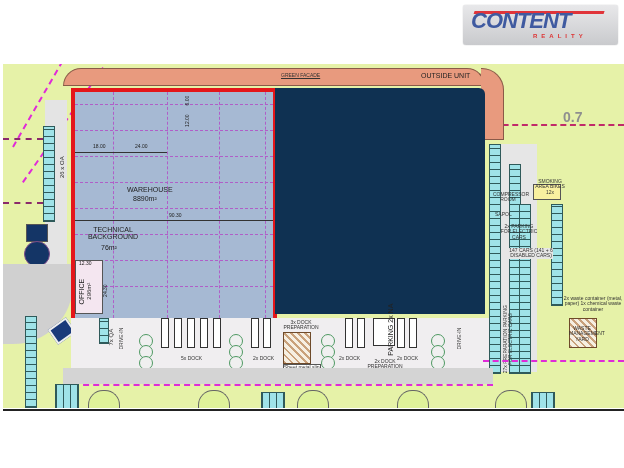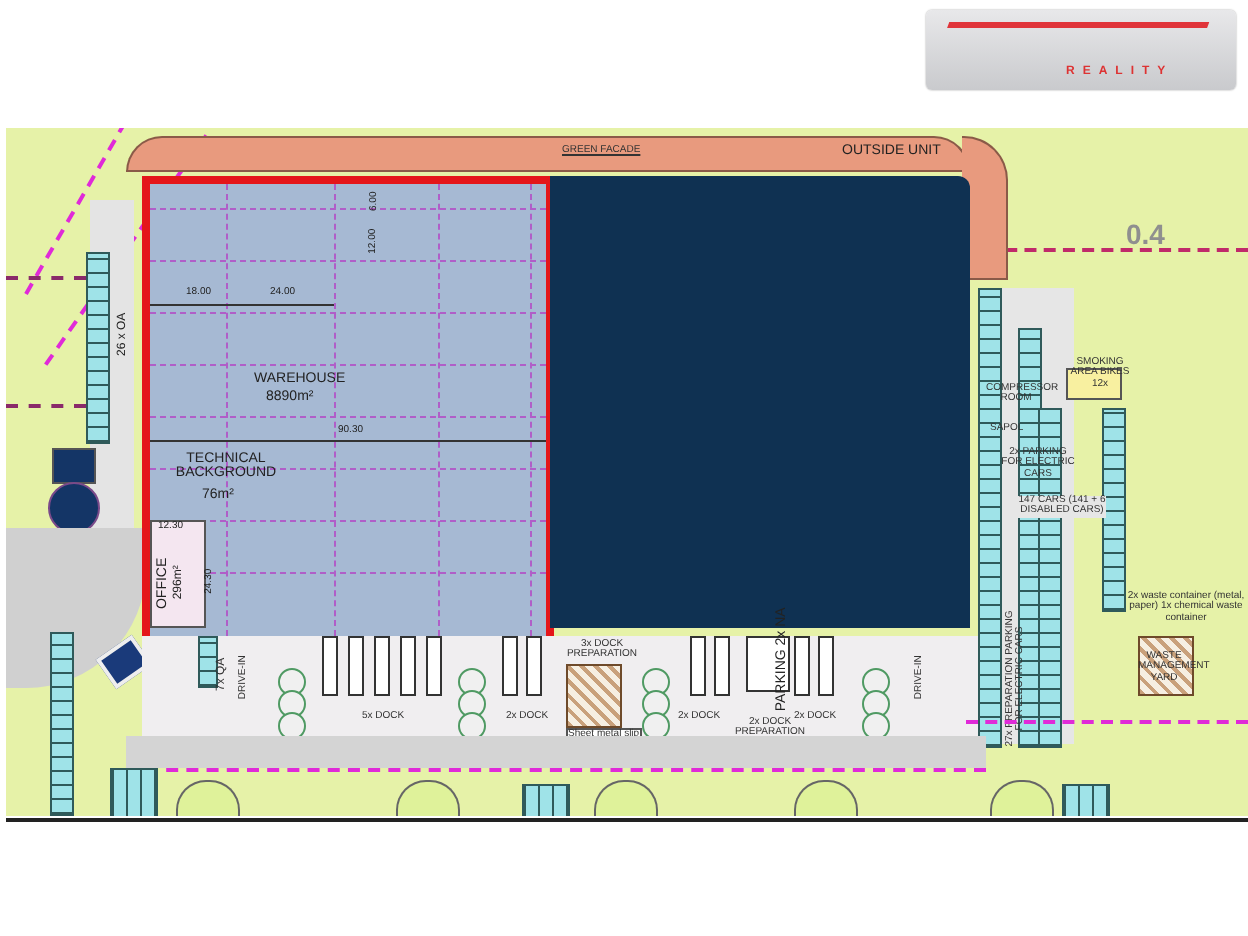--- a/index.html
+++ b/index.html
@@ -27,36 +27,37 @@
   .tree{position:absolute;width:12px;height:12px;border-radius:50%;border:1px solid #4f9a63;background:#f0f0f0;}
   .bush{position:absolute;width:30px;height:26px;border-radius:15px 15px 0 0;background:#dff29a;border:1px solid #666;border-bottom:none;}
   .dock{position:absolute;width:6px;height:28px;background:#fff;border:1px solid #333;}
   .hatch{background-image:repeating-linear-gradient(45deg,#c9a17b 0 2px,#f6efe2 2px 5px);border:1px solid #6e4a2a;}
 </style>
 </head>
 <body>
 
 <div id="logo" class="abs">
   <div class="swoosh"></div>
+  <span class="brand">CONTENT</span>
   <span class="sub">REALITY</span>
 </div>
 
 <div id="plan" class="abs">
 
   <div class="abs" style="left:-20px;top:30px;width:120px;border-top:2px dashed #e02ad8;transform:rotate(-60deg);"></div>
   <div class="abs" style="left:-10px;top:60px;width:140px;border-top:2px dashed #e02ad8;transform:rotate(-55deg);"></div>
   <div class="magenta" style="left:0;top:74px;width:40px;border-top-color:#8a2a6a;"></div>
   <div class="magenta" style="left:0;top:138px;width:40px;border-top-color:#8a2a6a;"></div>
   <div class="magenta" style="left:490px;top:60px;width:131px;border-top-color:#c02a6a;"></div>
 
   <div class="abs lane-top"></div>
   <div class="abs lane-right"></div>
   <span class="lbl tiny" style="left:278px;top:9px;text-decoration:underline;">GREEN FACADE</span>
   <span class="lbl" style="left:418px;top:8px;font-size:7px;">OUTSIDE UNIT</span>
-  <span class="lbl" style="left:560px;top:46px;font-size:14px;color:#8f8f8f;font-weight:bold;">0.4</span>
+  <span class="lbl" style="left:560px;top:46px;font-size:14px;color:#8f8f8f;font-weight:bold;">0.7</span>
 
   <div class="abs road" style="left:42px;top:36px;width:22px;height:190px;background:#e4e4e4;"></div>
   <div class="park" style="left:40px;top:62px;width:10px;height:94px;"></div>
   <span class="lbl" style="left:48px;top:100px;font-size:6px;transform:rotate(-90deg);">26 x OA</span>
   <div class="abs" style="left:23px;top:160px;width:20px;height:16px;background:#143566;border:1px solid #555;"></div>
   <div class="abs" style="left:21px;top:177px;width:24px;height:24px;border-radius:50%;background:#143566;border:1px solid #7a4a8a;"></div>
   <div class="abs" style="left:0;top:200px;width:70px;height:80px;background:#d0d0d0;border-radius:0 0 60px 0;"></div>
   <div class="abs" style="left:48px;top:258px;width:18px;height:14px;background:#1a3a7a;border:2px solid #eee;transform:rotate(-35deg);"></div>
 
   <div id="wh" class="abs">

